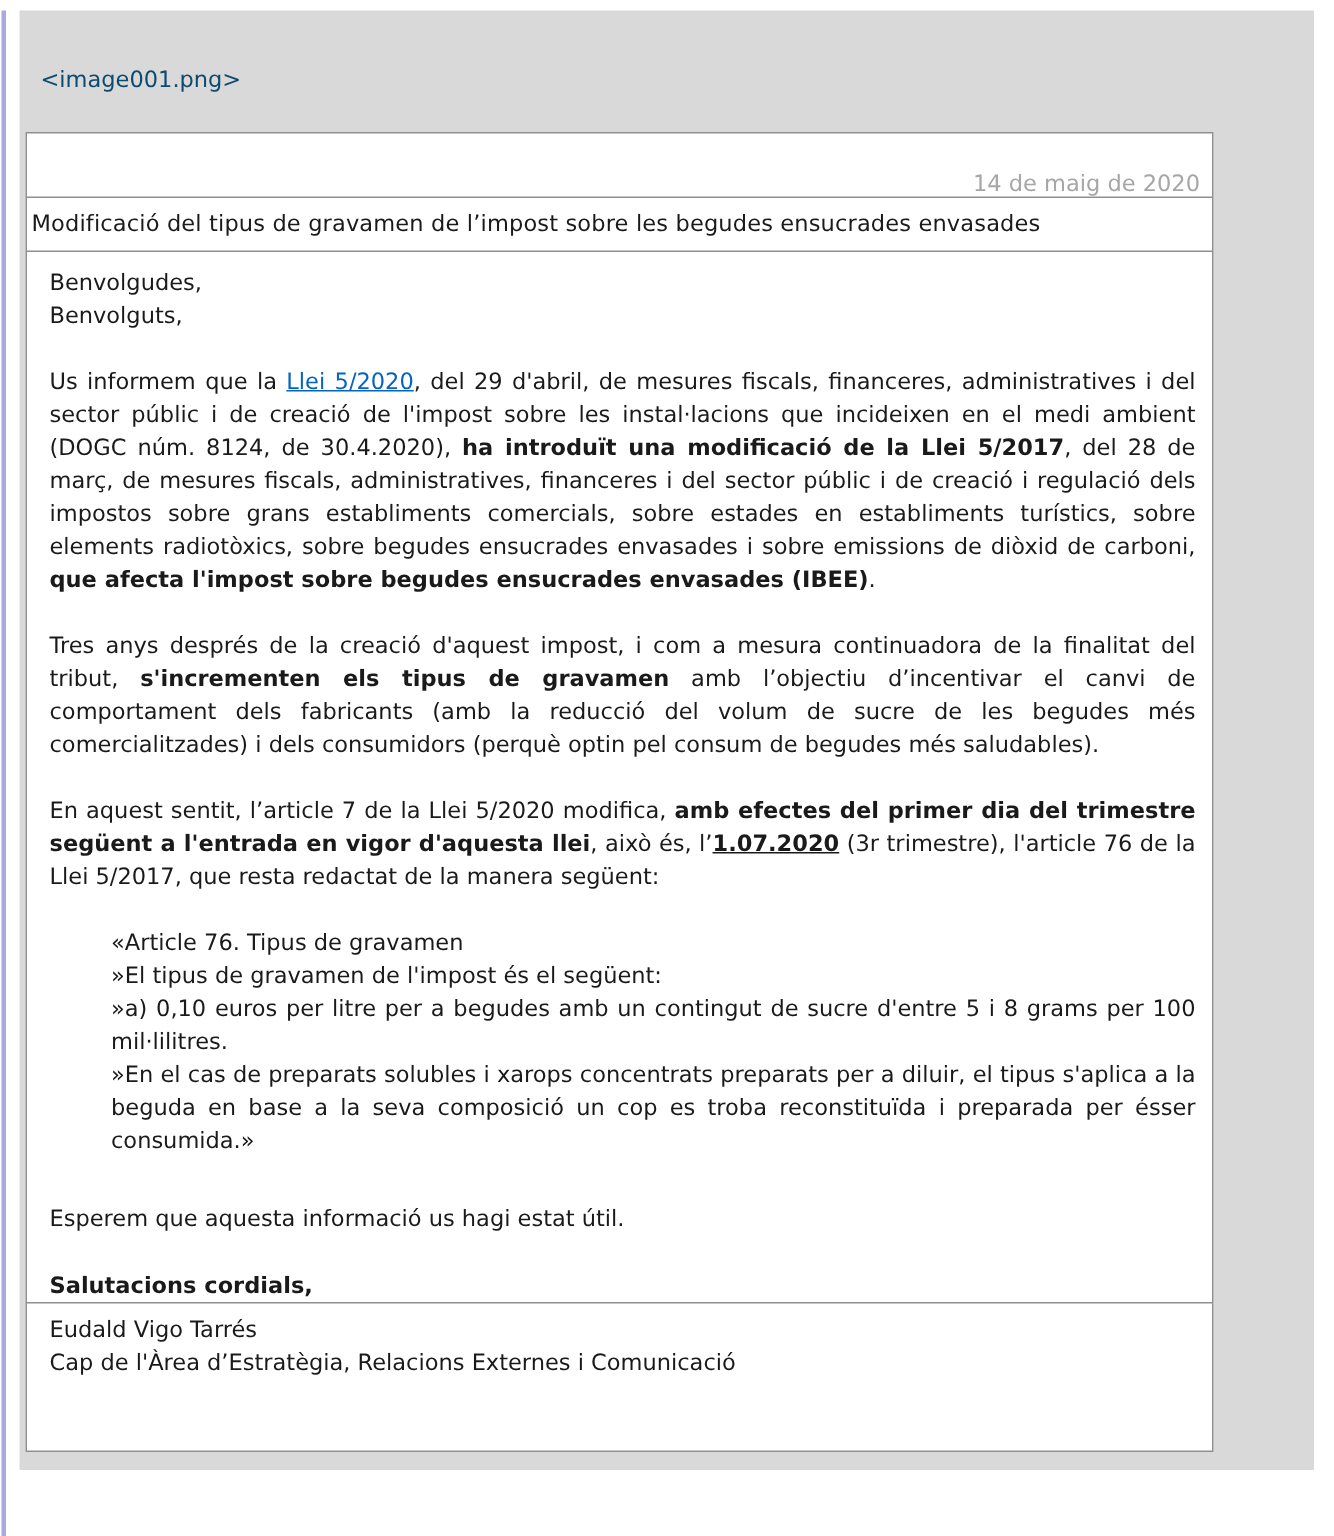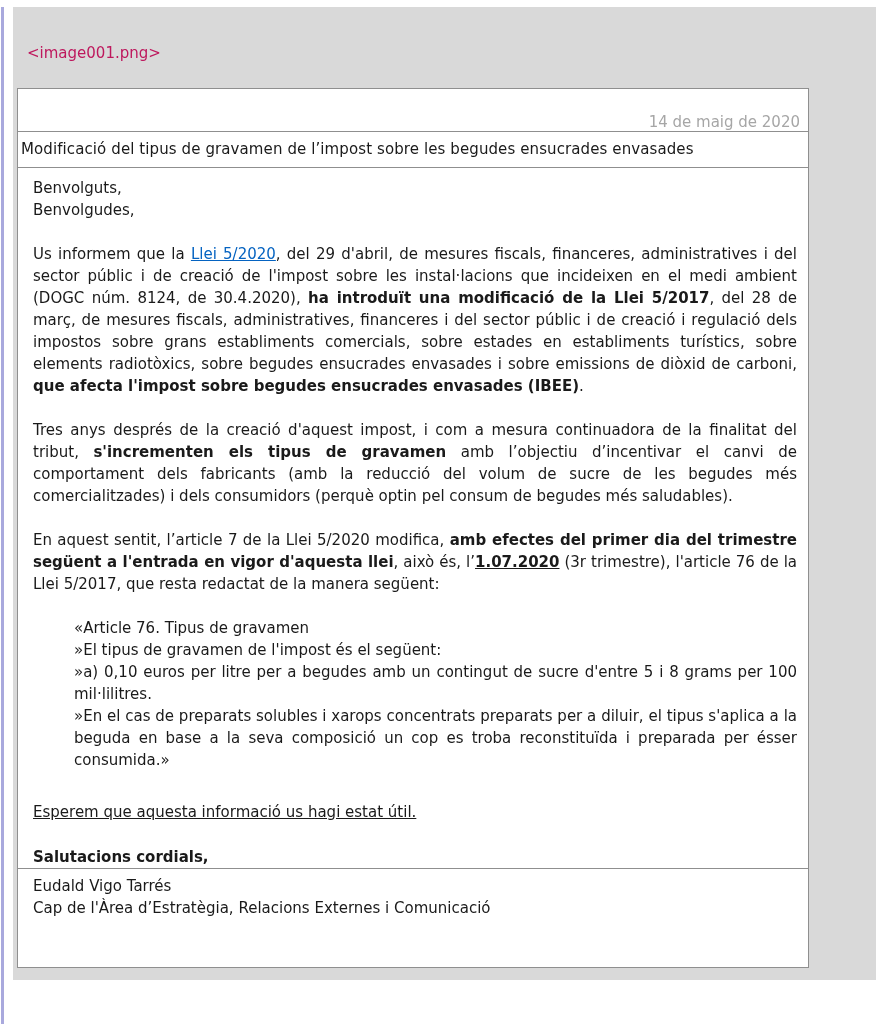--- a/index.html
+++ b/index.html
@@ -7,35 +7,35 @@
     --bar:#a9a9dd; --border:#8f8f8f; --ink:#1a1a1a;
   }
   *{box-sizing:border-box;}
   html,body{margin:0;padding:0;}
   body{
     width:889px;height:1024px;position:relative;background:#ffffff;
     font-family:"DejaVu Sans","Liberation Sans",sans-serif;color:var(--ink);
   }
   .quote-bar{position:absolute;left:1px;top:7px;width:3px;height:1017px;background:var(--bar);}
   .panel{position:absolute;left:13px;top:7px;width:863px;height:973px;background:var(--panel);}
-  .attachment{padding:37px 0 0 14px;font-size:15px;color:#be185d;}
+  .attachment{padding:37px 0 0 14px;font-size:15px;color:#0c4a6e;}
   .card{
     position:absolute;left:4px;top:81px;width:792px;height:880px;
     background:#ffffff;border:1px solid var(--border);overflow:hidden;
   }
   .date-row{margin:24px 8px 0 0;text-align:right;font-size:15px;color:var(--muted);}
   hr.rule{border:none;border-top:1px solid var(--border);margin:0;}
   .rule-1{margin-top:13px;}
   .title-row{padding:8px 6px 9px 3px;font-size:15px;font-weight:400;letter-spacing:.1px;}
   .content{padding:0 11px 0 15px;font-size:15px;line-height:22px;}
   .greeting{margin-top:9px;}
   .para{margin-top:22px;text-align:justify;}
   .quote-block{margin-top:22px;padding-left:41px;}
   .quote-line{text-align:justify;}
-  .closing{margin-top:30px;text-decoration:underline;}
+  .closing{margin-top:30px;}
   .farewell{margin-top:23px;font-weight:bold;}
   .rule-3{margin-top:26px;}
   .signature{margin-top:6px;line-height:22px;}
   a.link{color:var(--link);text-decoration:underline;cursor:pointer;}
   .b{font-weight:700;}
   .u{text-decoration:underline;}
 </style>
 </head>
 <body>
 
@@ -45,22 +45,22 @@
   <div class="attachment">&lt;image001.png&gt;</div>
 
   <div class="card">
     <div class="date-row">14 de maig de 2020</div>
     <hr class="rule rule-1">
     <div class="title-row">Modificació del tipus de gravamen de l’impost sobre les begudes ensucrades envasades</div>
     <hr class="rule">
 
     <div class="content">
       <div class="greeting">
+        <div>Benvolgudes,</div>
         <div>Benvolguts,</div>
-        <div>Benvolgudes,</div>
       </div>
 
       <div>
           <div class="para"><span>Us informem que la </span><a class="link" href="#">Llei 5/2020</a><span>, del 29 d'abril, de mesures fiscals, financeres, administratives i del sector públic i de creació de l'impost sobre les instal·lacions que incideixen en el medi ambient (DOGC núm. 8124, de 30.4.2020), </span><span class="b">ha introduït una modificació de la Llei 5/2017</span><span>, del 28 de març, de mesures fiscals, administratives, financeres i del sector públic i de creació i regulació dels impostos sobre grans establiments comercials, sobre estades en establiments turístics, sobre elements radiotòxics, sobre begudes ensucrades envasades i sobre emissions de diòxid de carboni, </span><span class="b">que afecta l'impost sobre begudes ensucrades envasades (IBEE)</span><span>.</span></div>
           <div class="para"><span>Tres anys després de la creació d'aquest impost, i com a mesura continuadora de la finalitat del tribut, </span><span class="b">s'incrementen els tipus de gravamen</span><span> amb l’objectiu d’incentivar el canvi de comportament dels fabricants (amb la reducció del volum de sucre de les begudes més comercialitzades) i dels consumidors (perquè optin pel consum de begudes més saludables).</span></div>
           <div class="para"><span>En aquest sentit, l’article 7 de la Llei 5/2020 modifica, </span><span class="b">amb efectes del primer dia del trimestre següent a l'entrada en vigor d'aquesta llei</span><span>, això és, l’</span><span class="b u">1.07.2020</span><span> (3r trimestre), l'article 76 de la Llei 5/2017, que resta redactat de la manera següent:</span></div>
         </div>
 
       <div class="quote-block">
           <div class="quote-line">«Article 76. Tipus de gravamen</div>

